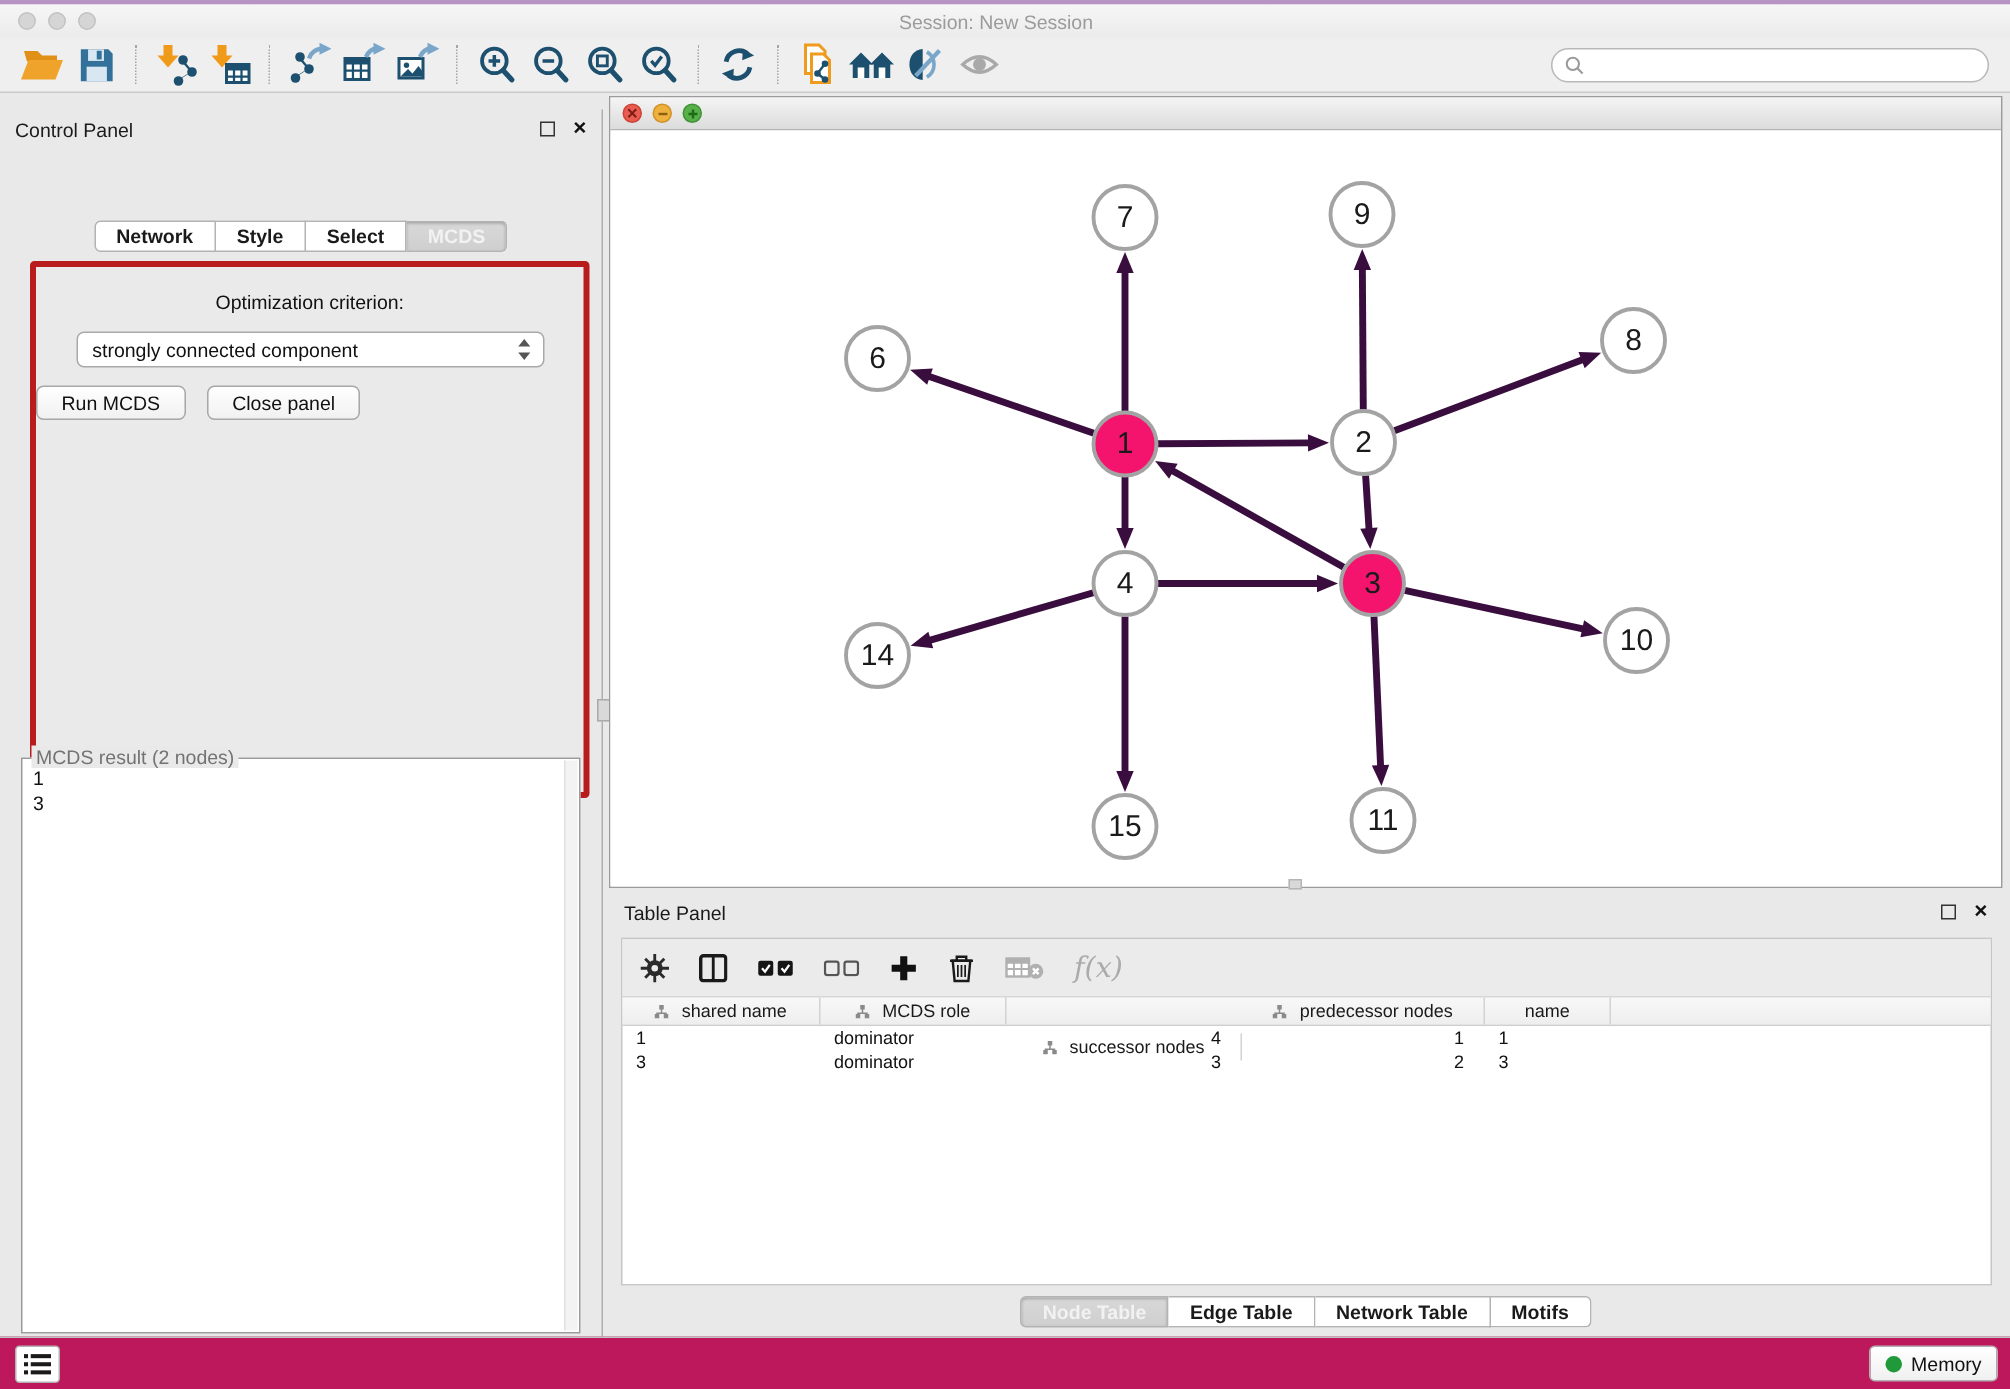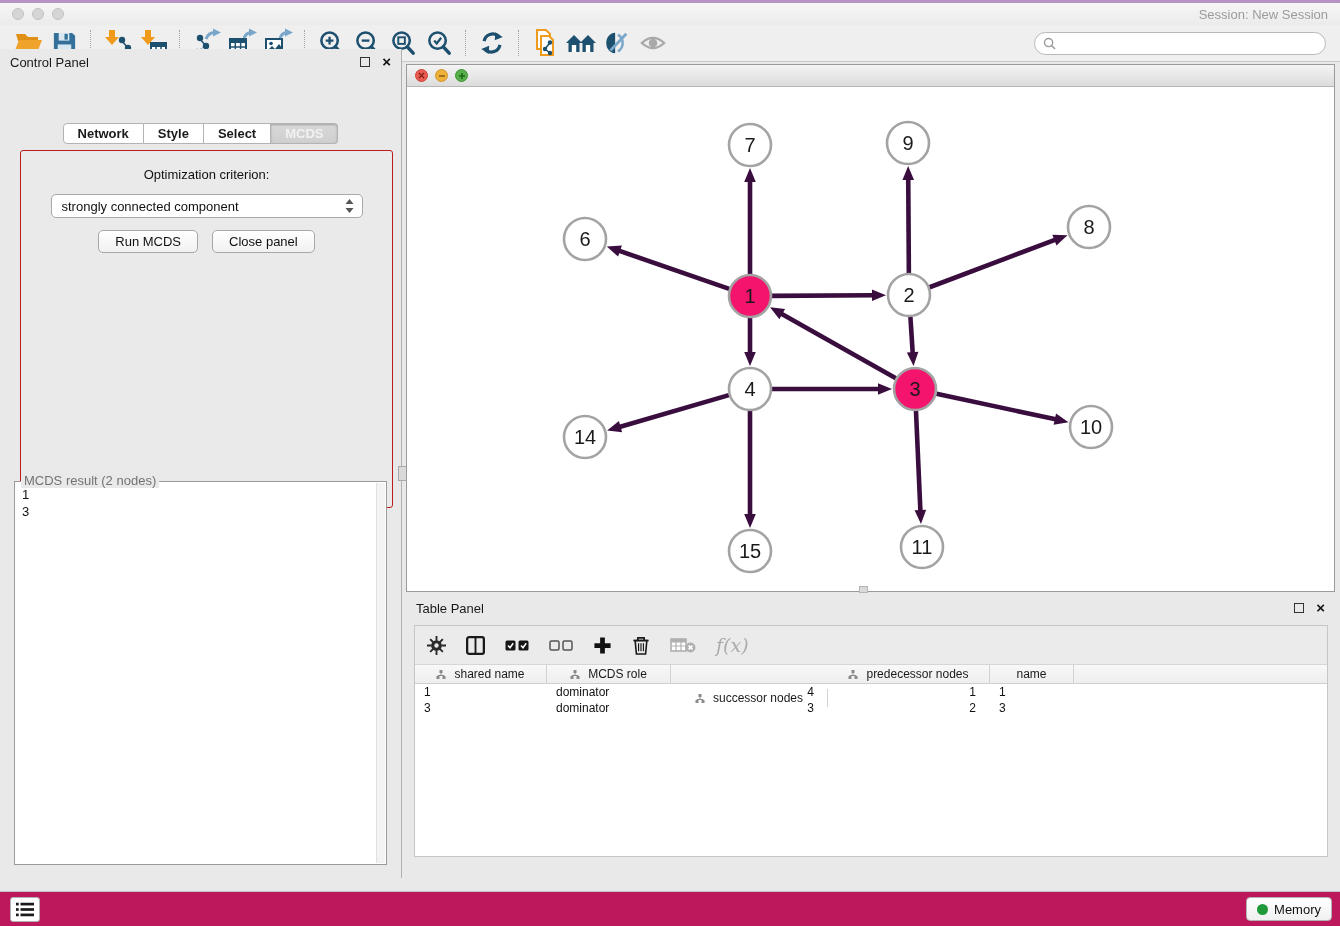--- a/index.html
+++ b/index.html
@@ -4,54 +4,54 @@
 <style>
   * { margin:0; padding:0; box-sizing:border-box; }
   html,body { width:1340px; height:926px; overflow:hidden; }
   body { font-family:"Liberation Sans","DejaVu Sans",sans-serif; background:#e9e9e9; position:relative; }
 
   .top-strip { position:absolute; left:0; top:0; width:1340px; height:3px; background:#b793c4; }
   .titlebar { position:absolute; left:0; top:3px; width:1340px; height:22px;
     background:linear-gradient(#f6f6f6,#ebebeb); display:flex; align-items:center; }
   .traffic { display:flex; gap:8px; margin-left:12px; }
   .tl { width:12px; height:12px; border-radius:50%; background:#d5d5d5; border:1px solid #c2c2c2; position:relative; }
-  .win-title { position:absolute; left:0; right:12px; text-align:right; font-size:13px; color:#9b9b9b; }
+  .win-title { position:absolute; left:0; right:12px; text-align:center; font-size:13px; color:#9b9b9b; }
 
   .toolbar { position:absolute; left:0; top:25px; width:1340px; height:37px; background:#efefef;
     border-bottom:1px solid #c9c9c9; display:flex; align-items:center; padding:0 10px; }
   .tb-btn { width:36px; height:32px; display:flex; align-items:center; justify-content:center; flex:0 0 auto; }
   .tb-sep { width:1px; height:26px; border-left:1px dotted #a5a5a5; margin:0 8px; flex:0 0 auto; }
   .tb-spacer { flex:1; }
   .search-box { width:292px; height:23px; background:#fff; border:1px solid #b9b9b9; border-radius:12px;
     display:flex; align-items:center; padding:0 8px; margin-right:4px; }
   .search-box input { border:none; outline:none; flex:1; font-size:12px; margin-left:5px; background:transparent; }
 
   
-  .control-panel { position:absolute; left:0; top:49px; width:402px; height:829px; background:#e9e9e9;
+  .control-panel { position:absolute; left:0; top:73px; width:402px; height:829px; background:#e9e9e9;
     border-right:1px solid #b0b0b0; }
   .panel-head { height:26px; display:flex; align-items:center; padding:0 10px; }
   .panel-head .ph-title { font-size:13px; color:#1a1a1a; flex:1; }
   .float-ic { width:10px; height:10px; border:1.6px solid #333; margin-right:12px; cursor:pointer; }
   .close-ic { font-size:15px; font-weight:bold; color:#111; line-height:10px; cursor:pointer; }
 
   .seg-row { text-align:center; margin-top:4px; }
   .seg { display:inline-flex; }
   .seg .seg-btn { background:#fff; border:1px solid #b3b3b3; border-left:none; padding:2px 14px;
     font-size:13px; font-weight:bold; color:#1a1a1a; height:21px; cursor:pointer; font-family:inherit;margin-top:44px; }
   .seg .seg-btn:first-child { border-left:1px solid #b3b3b3; border-radius:4px 0 0 4px; }
   .seg .seg-btn:last-child { border-radius:0 4px 4px 0; }
   .seg .seg-btn.active { background:linear-gradient(#d8d8d8,#cfcfcf); color:#f2f2f2;
     box-shadow:inset 0 1px 2px rgba(0,0,0,.25); }
 
-  .tab-content { margin:6px 8px 0 20px; height:358px; background:#eaeaea; border:1px solid #b91c1c; border-radius:3px; }
+  .tab-content { margin:6px 8px 0 20px; height:358px; background:#eaeaea; border:4px solid #b91c1c; border-radius:3px; }
   .opt-label { text-align:center; font-size:13px; color:#111; margin-top:16px; }
   .combo { width:312px; height:24px; margin:12px auto 0 auto; background:#fff; border:1px solid #a9a9a9;
     border-radius:5px; display:flex; align-items:center; padding:0 8px 0 10px; cursor:pointer; }
   .combo .combo-text { flex:1; font-size:13px; color:#111; }
-  .btn-row { text-align:center; margin-top:12px; display:flex; justify-content:center; gap:14px; }
+  .btn-row { text-align:center; margin-top:12px; display:flex; gap:14px; }
   .push-btn { background:linear-gradient(#ffffff,#f1f1f1); border:1px solid #a8a8a8; border-radius:5px;
     height:23px; padding:0 16px; font-size:13px; color:#111; font-family:inherit; cursor:pointer; }
 
   .result-box { position:absolute; left:14px; right:14px; top:432px; bottom:13px;
     border:1px solid #9a9a9a; background:#fff; }
   .result-legend { position:absolute; top:-9px; left:6px; background:#e9e9e9; padding:0 3px;
     font-size:13px; color:#737373; }
   .result-text { position:absolute; inset:4px 12px 2px 7px; font-size:13px; color:#111;
     white-space:pre-line; line-height:17px; }
   .result-scroll { position:absolute; top:1px; bottom:1px; right:1px; width:9px; background:#f3f3f3;
@@ -515,20 +515,28 @@
         </div>
         <div class="tbl-row">
           <div class="tbl-cell" style="width: 132px;">3</div>
           <div class="tbl-cell" style="width: 124px;">dominator</div>
           <div class="tbl-cell right" style="width: 157px;">3</div>
           <div class="tbl-cell right" style="width: 162px;">2</div>
           <div class="tbl-cell" style="width: 84px;">3</div>
         </div>
       </div>
   </div>
+  <div class="table-tabs-row">
+    <div class="seg">
+        <button class="seg-btn active">Node Table</button>
+        <button class="seg-btn">Edge Table</button>
+        <button class="seg-btn">Network Table</button>
+        <button class="seg-btn">Motifs</button>
+      </div>
+  </div>
 </div>
 
 <div class="statusbar">
   <span class="list-btn">
     <svg width="18" height="15" viewBox="0 0 20 16">
       <g fill="#1a1a1a">
         <rect x="0" y="0.5" width="3" height="3"></rect>
           <rect x="5" y="0.5" width="15" height="3"></rect>
         <rect x="0" y="6.5" width="3" height="3"></rect>
           <rect x="5" y="6.5" width="15" height="3"></rect>

